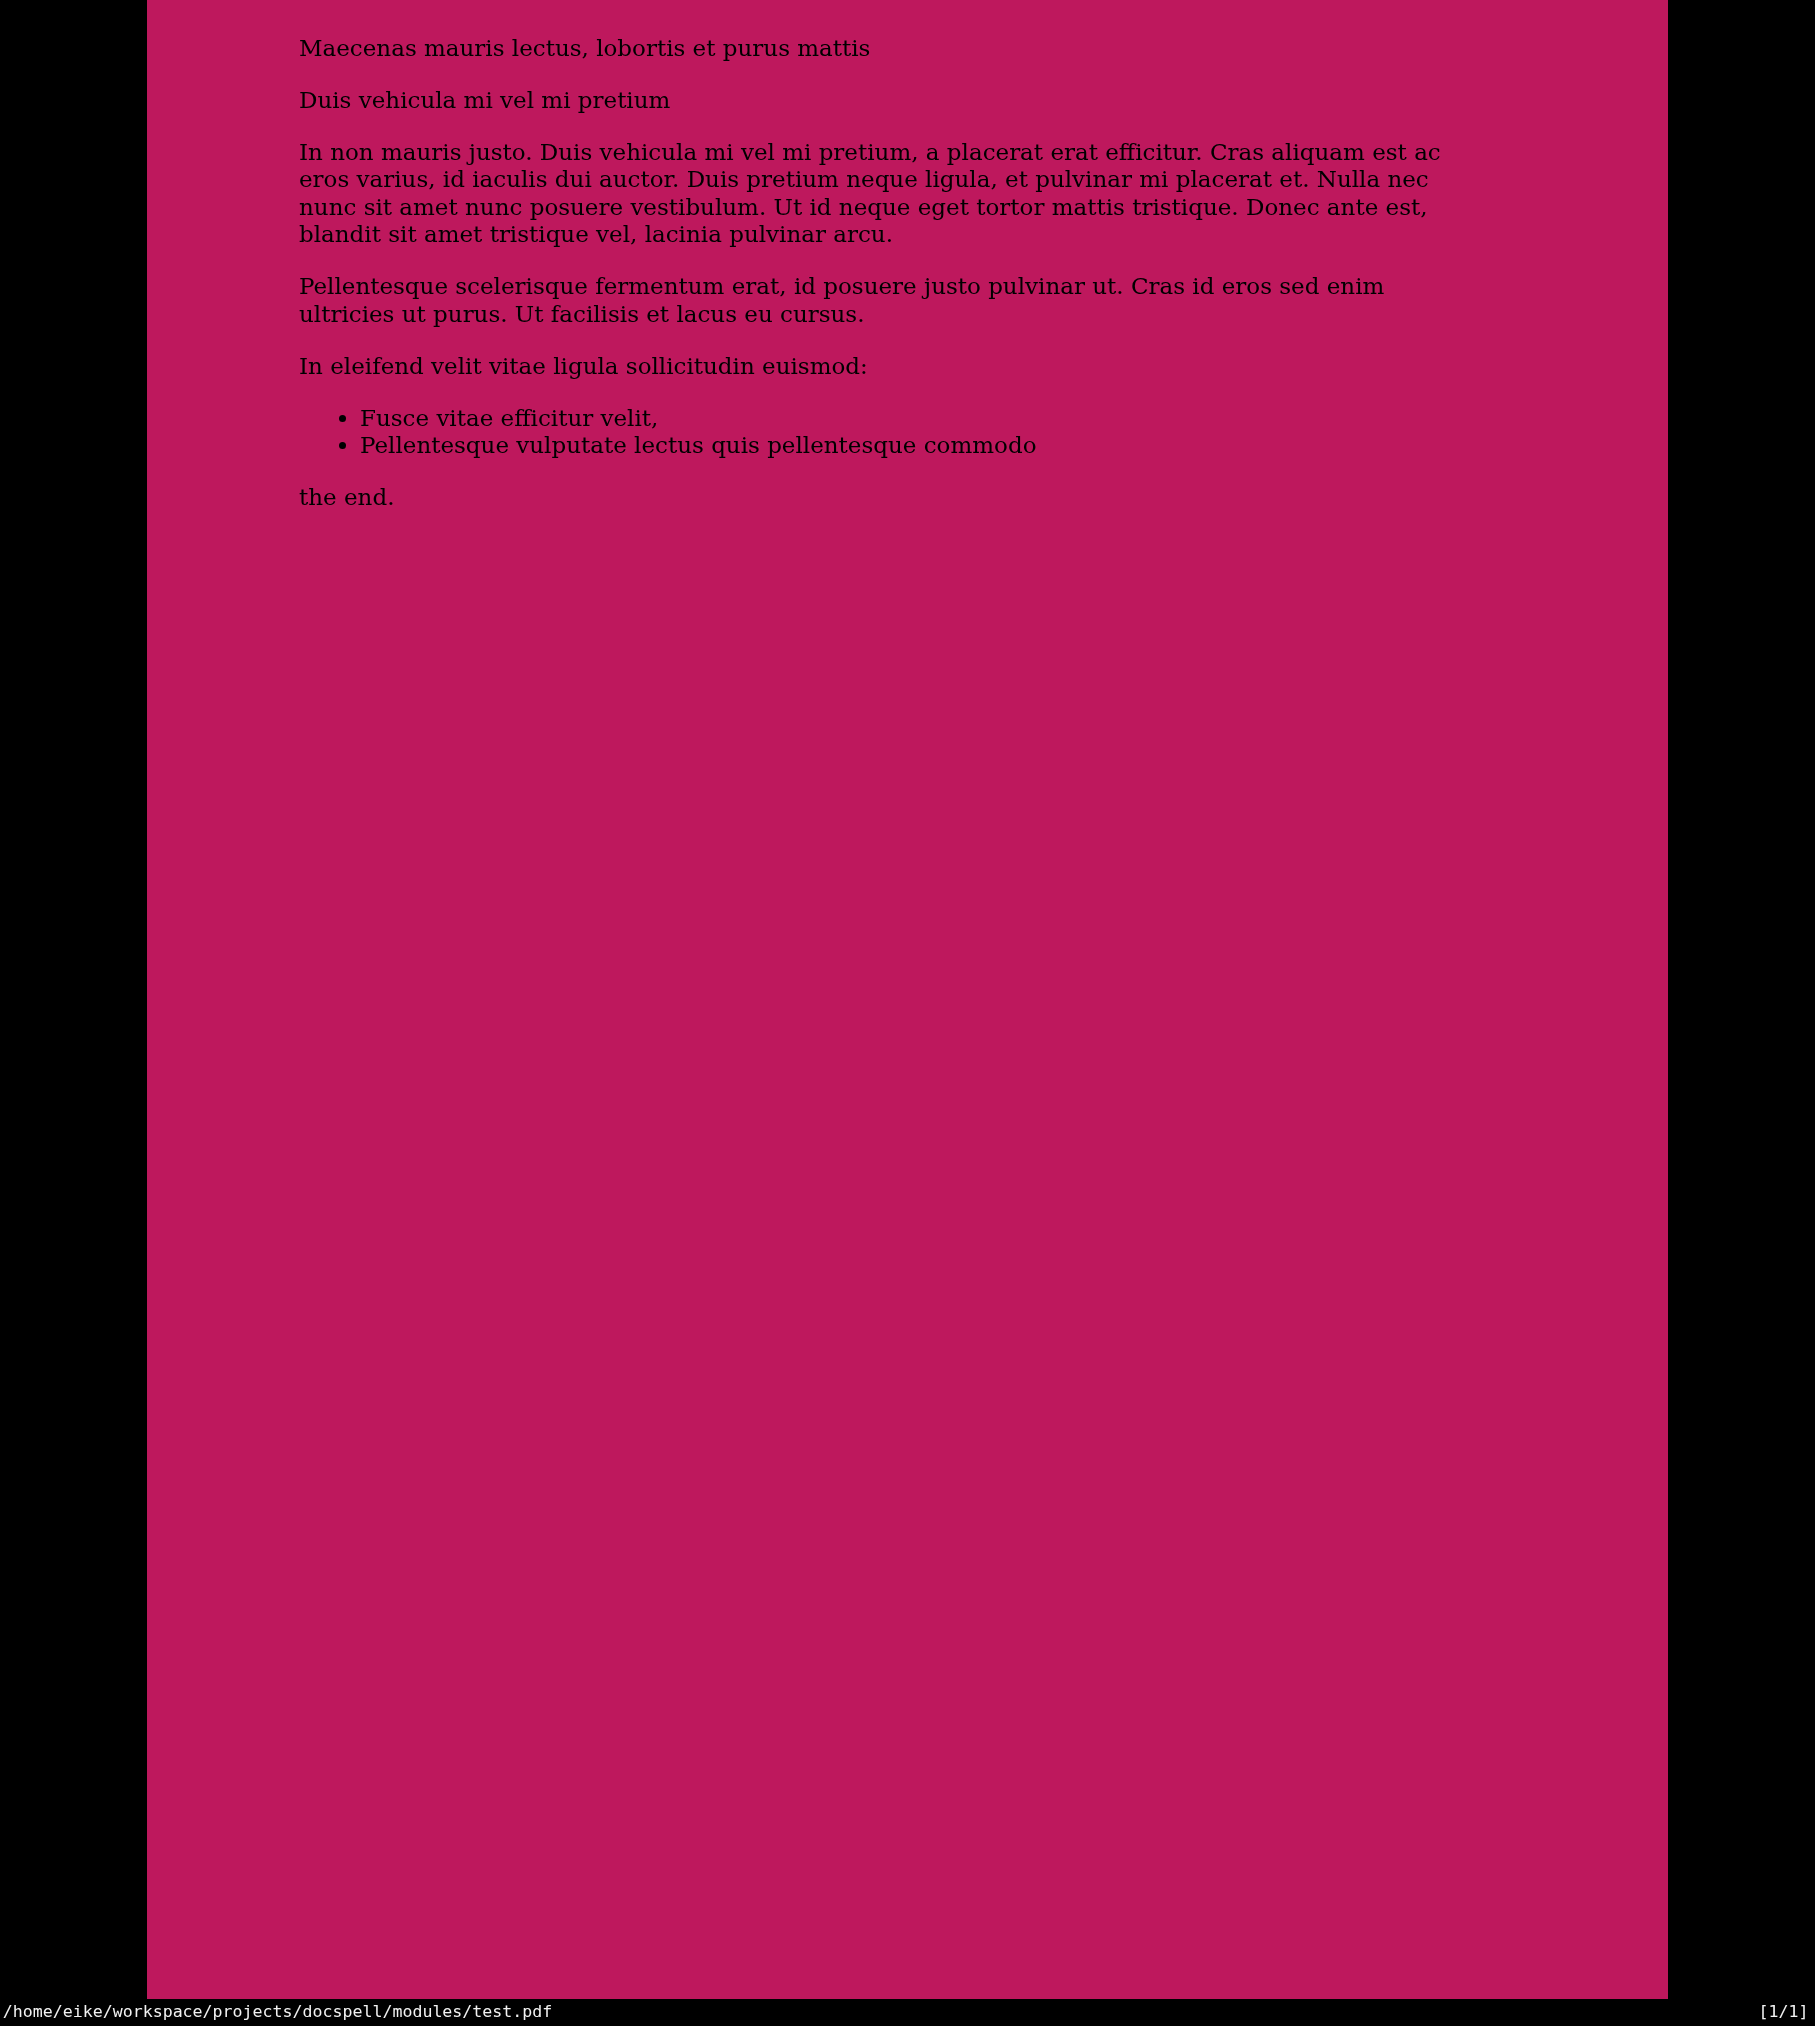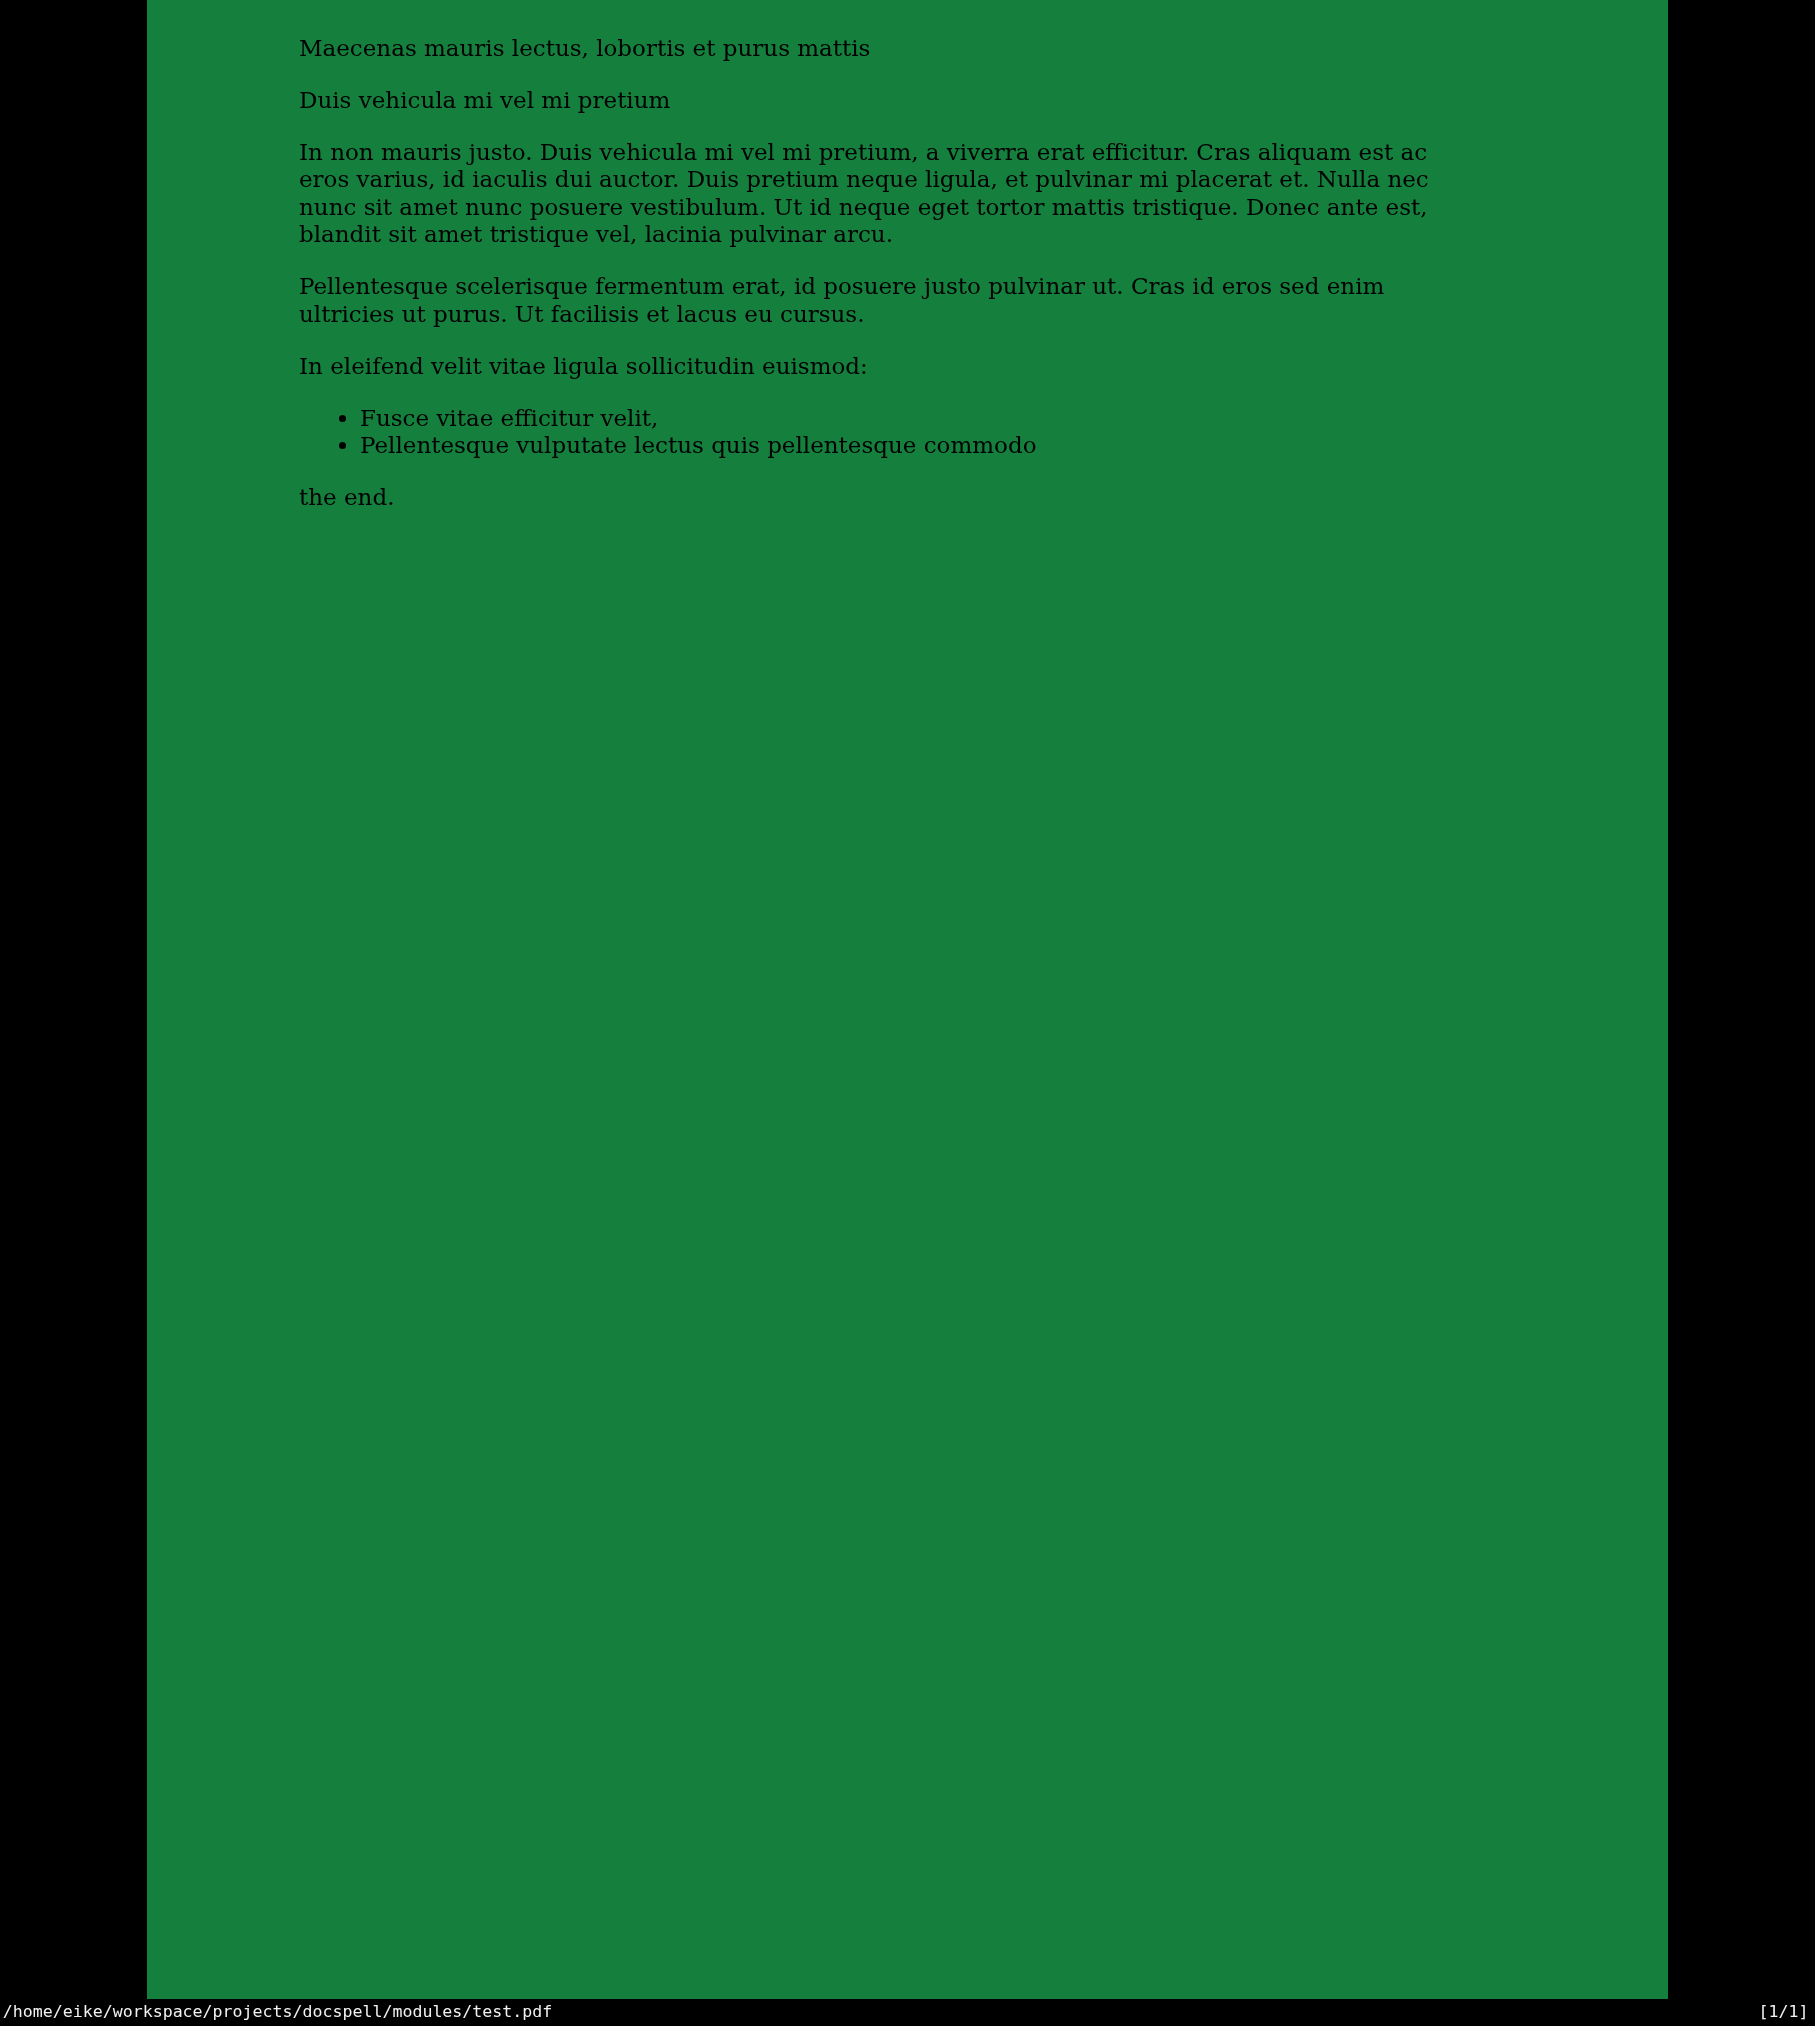--- a/index.html
+++ b/index.html
@@ -13,21 +13,21 @@
     overflow: hidden;
     font-family: "DejaVu Serif", serif;
   }
 
   .page {
     position: absolute;
     left: 147px;
     top: 0;
     width: 1521px;
     height: 1999px;
-    background: #15803d;
+    background: #be185d;
     color: #000000;
     padding: 10.4px 151px 0 152px;
     overflow: hidden;
   }
 
   .para {
     margin: 24.6px 0;
     font-size: 23px;
     line-height: 27.4px;
   }
@@ -78,21 +78,21 @@
 
     <div class="para">
       <div class="line">Maecenas mauris lectus, lobortis et purus mattis</div>
     </div>
 
     <div class="para">
       <div class="line">Duis vehicula mi vel mi pretium</div>
     </div>
 
     <div class="para">
-      <div class="line">In non mauris justo. Duis vehicula mi vel mi pretium, a viverra erat efficitur. Cras aliquam est ac</div>
+      <div class="line">In non mauris justo. Duis vehicula mi vel mi pretium, a placerat erat efficitur. Cras aliquam est ac</div>
       <div class="line">eros varius, id iaculis dui auctor. Duis pretium neque ligula, et pulvinar mi placerat et. Nulla nec</div>
       <div class="line">nunc sit amet nunc posuere vestibulum. Ut id neque eget tortor mattis tristique. Donec ante est,</div>
       <div class="line">blandit sit amet tristique vel, lacinia pulvinar arcu.</div>
     </div>
 
     <div class="para">
       <div class="line">Pellentesque scelerisque fermentum erat, id posuere justo pulvinar ut. Cras id eros sed enim</div>
       <div class="line">ultricies ut purus. Ut facilisis et lacus eu cursus.</div>
     </div>
 

